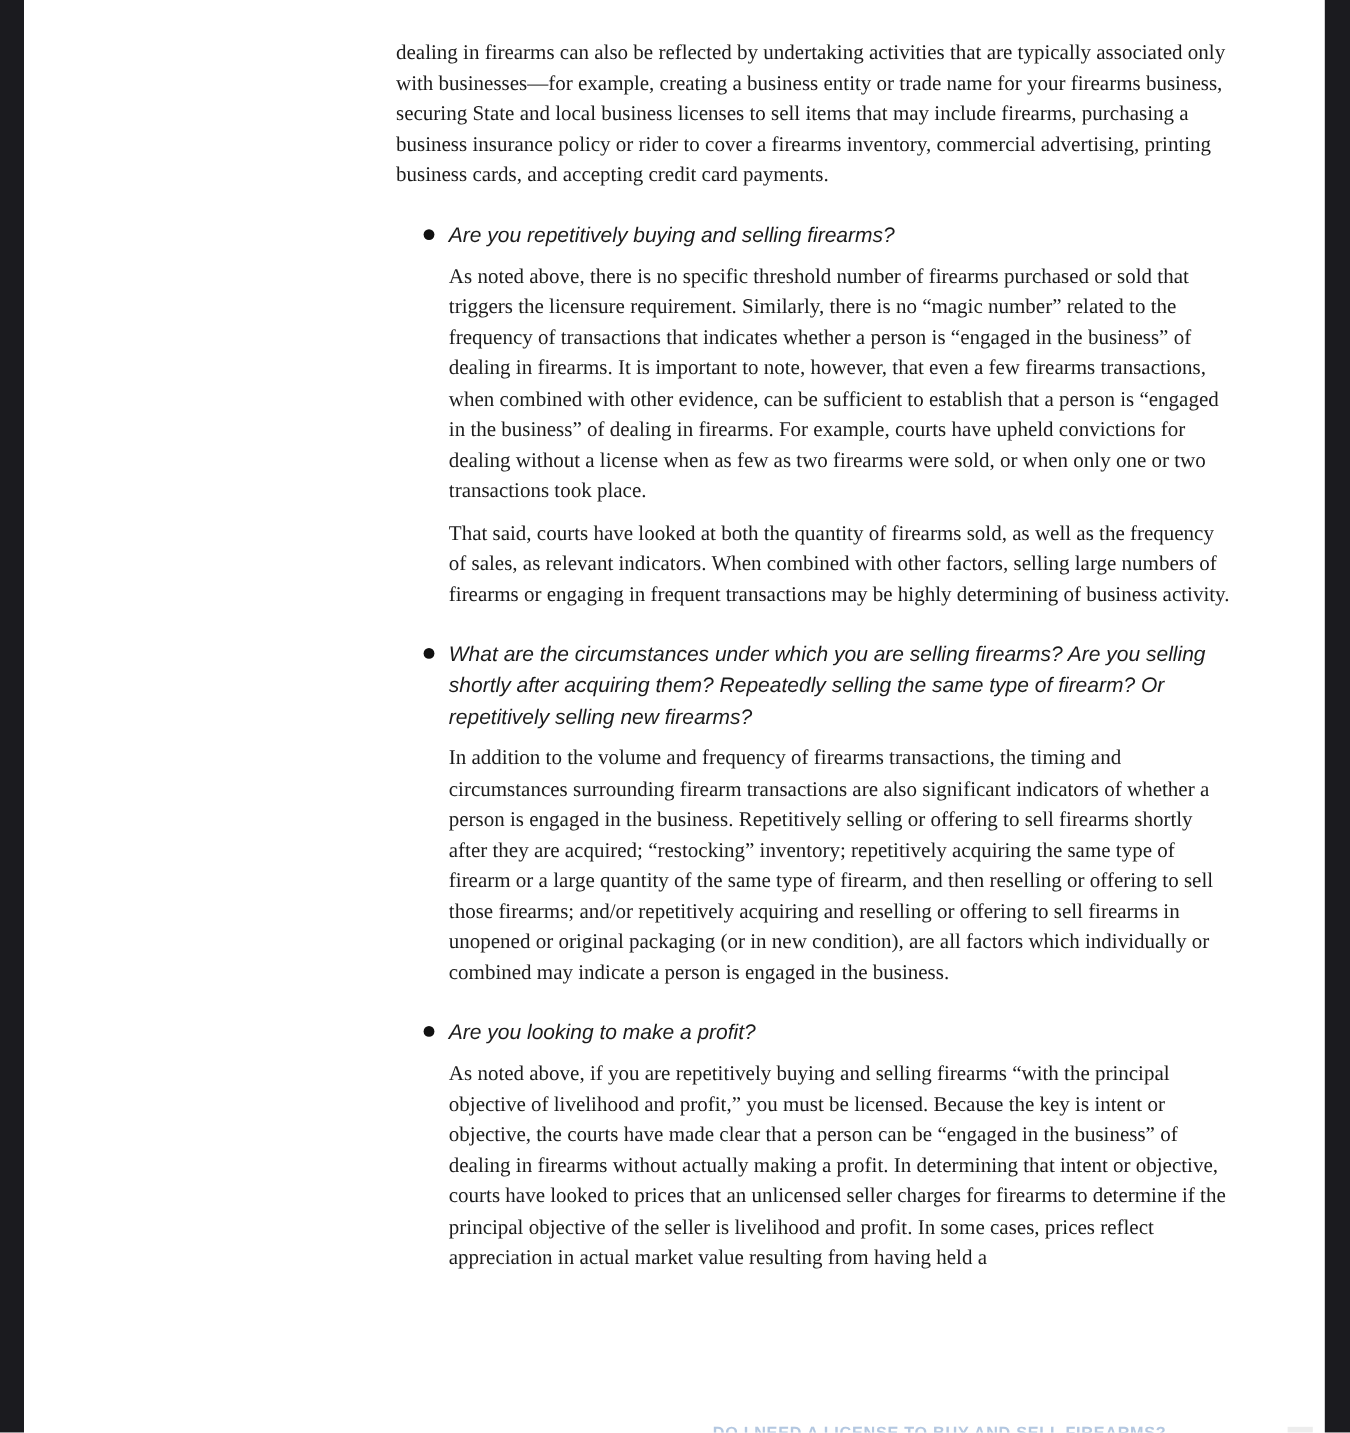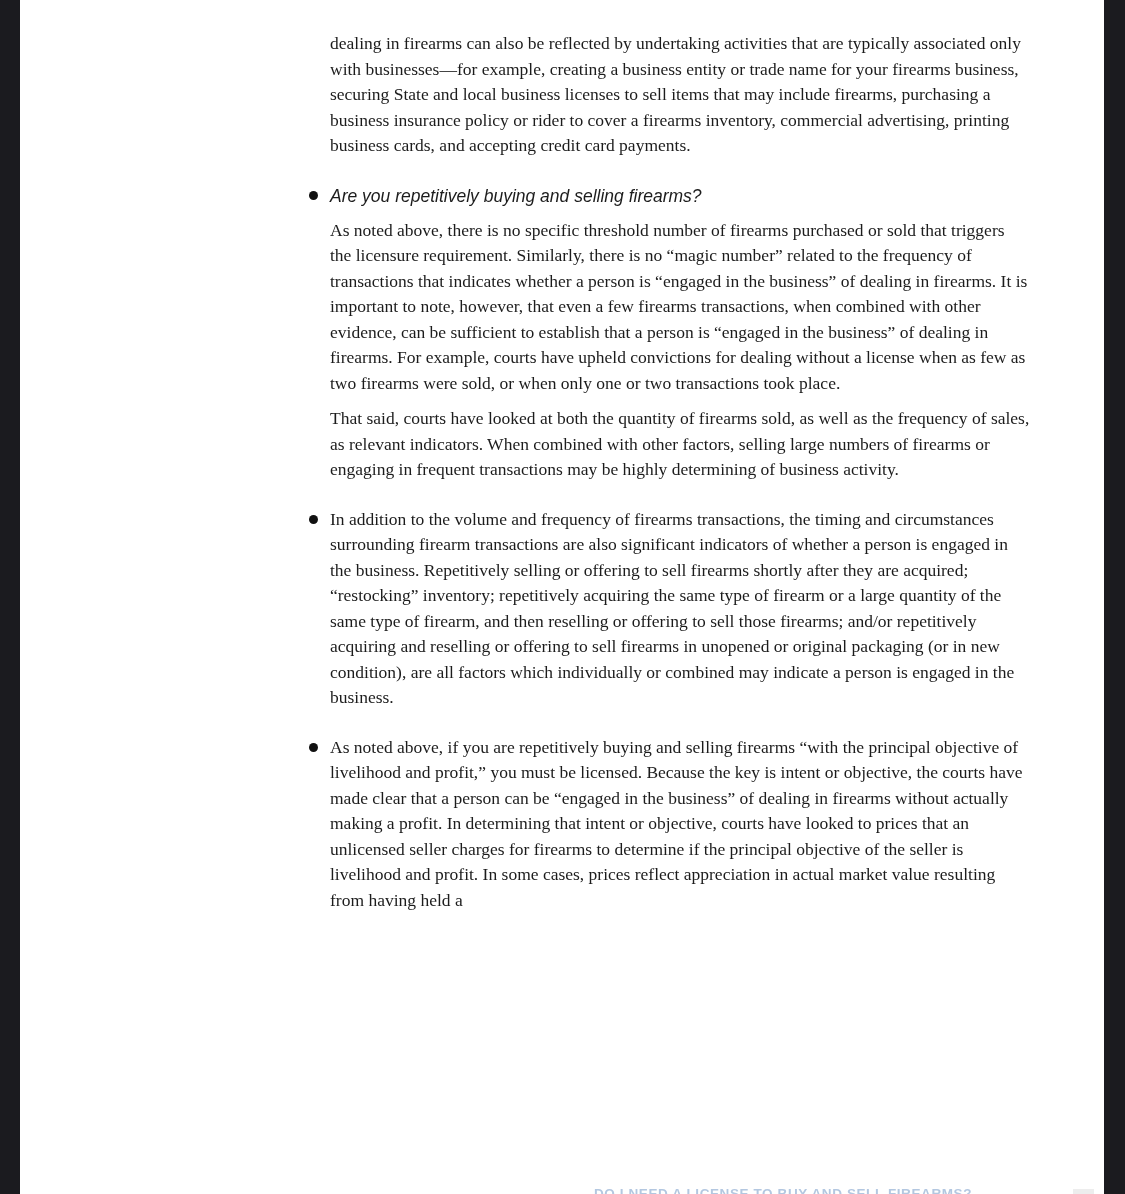--- a/index.html
+++ b/index.html
@@ -37,20 +37,21 @@
   p.body-par {
     font-family: "Liberation Serif", serif;
     font-size: 17.5px;
     line-height: 25.5px;
     margin: 0 0 10px 0;
     text-align: left;
   }
   .bullet-item {
     position: relative;
     margin-top: 24px;
+    margin-left: 44px;
   }
   .bullet-dot {
     position: absolute;
     left: -21px;
     top: 8px;
     width: 9px;
     height: 9px;
     border-radius: 50%;
     background: #111111;
     display: block;
@@ -100,25 +101,27 @@
 
     <section class="bullet-item">
       <span class="bullet-dot"></span>
       <h3 class="question">Are you repetitively buying and selling firearms?</h3>
       <p class="body-par">As noted above, there is no specific threshold number of firearms purchased or sold that triggers the licensure requirement. Similarly, there is no “magic number” related to the frequency of transactions that indicates whether a person is “engaged in the business” of dealing in firearms. It is important to note, however, that even a few firearms transactions, when combined with other evidence, can be sufficient to establish that a person is “engaged in the business” of dealing in firearms. For example, courts have upheld convictions for dealing without a license when as few as two firearms were sold, or when only one or two transactions took place.</p>
       <p class="body-par">That said, courts have looked at both the quantity of firearms sold, as well as the frequency of sales, as relevant indicators. When combined with other factors, selling large numbers of firearms or engaging in frequent transactions may be highly determining of business activity.</p>
     </section>
 
     <section class="bullet-item">
       <span class="bullet-dot"></span>
+      <h3 class="question">What are the circumstances under which you are selling firearms? Are you selling shortly after acquiring them? Repeatedly selling the same type of firearm? Or repetitively selling new firearms?</h3>
       <p class="body-par">In addition to the volume and frequency of firearms transactions, the timing and circumstances surrounding firearm transactions are also significant indicators of whether a person is engaged in the business. Repetitively selling or offering to sell firearms shortly after they are acquired; “restocking” inventory; repetitively acquiring the same type of firearm or a large quantity of the same type of firearm, and then reselling or offering to sell those firearms; and/or repetitively acquiring and reselling or offering to sell firearms in unopened or original packaging (or in new condition), are all factors which individually or combined may indicate a person is engaged in the business.</p>
     </section>
 
     <section class="bullet-item">
       <span class="bullet-dot"></span>
+      <h3 class="question">Are you looking to make a profit?</h3>
       <p class="body-par">
         <span>As noted above, if you are repetitively buying and selling firearms “with the principal objective of livelihood and profit,” you must be licensed. Because the key is </span><span class="seg-italic">intent</span><span> or </span><span class="seg-italic">objective</span><span>, the courts have made clear that a person can be “engaged in the business” of dealing in firearms without actually making a profit. In determining that intent or objective, courts have looked to prices that an unlicensed seller charges for firearms to determine if the principal objective of the seller is livelihood and profit. In some cases, prices reflect appreciation in actual market value resulting from having held a</span>
       </p>
     </section>
 
   </div>
 
   <div class="footer-title">DO I NEED A LICENSE TO BUY AND SELL FIREARMS?</div>
   <div class="footer-mark"></div>
 

